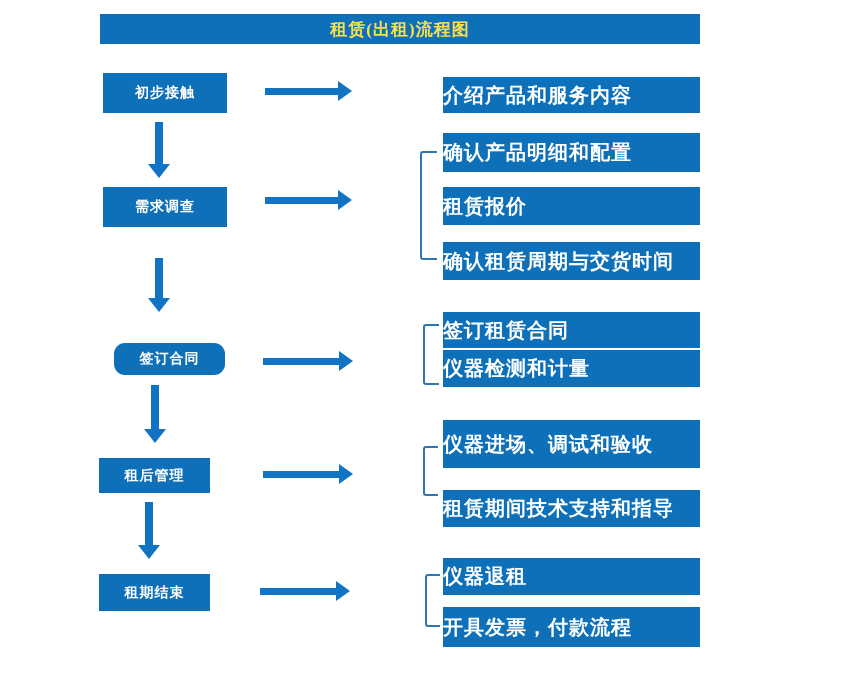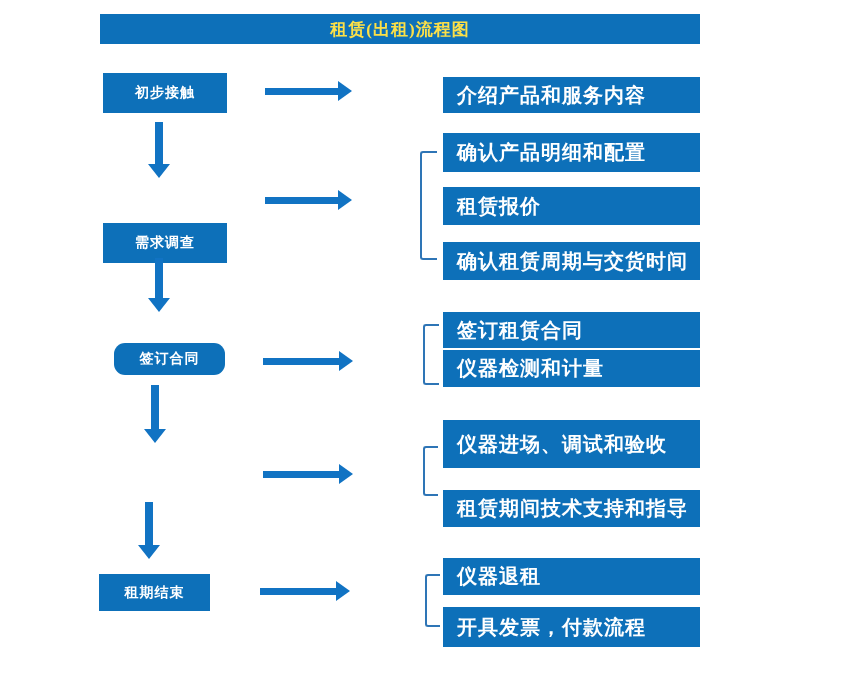--- a/index.html
+++ b/index.html
@@ -23,21 +23,21 @@
     background:var(--box_blue,#0d70b9);
     color:#ffffff;font-size:14px;font-weight:bold;letter-spacing:1px;
     display:flex;align-items:center;justify-content:center;
     white-space:nowrap;
   }
   .out{
     position:absolute;left:443px;width:257px;
     background:var(--box_blue,#0d70b9);
     color:#ffffff;font-size:20px;font-weight:bold;letter-spacing:1px;
     display:flex;align-items:center;
-    padding-left:14px;box-sizing:border-box;
+    box-sizing:border-box;
     white-space:nowrap;
   }
   
   .harrow{position:absolute;height:21px;}
   .harrow .shaft{
     position:absolute;left:0;top:7px;height:7px;
     width:calc(100% - 14px);
     background:var(--arrow_blue,#1173c3);
   }
   .harrow .head{
@@ -72,22 +72,23 @@
 </head>
 <body>
 
 <div class="canvas">
 
   <div class="title-bar">
     <span>租赁(出租)流程图</span>
   </div>
 
   <div class="step" style="left:103px;top:73px;width:124px;height:40px;">初步接触</div>
-  <div class="step" style="left:103px;top:187px;width:124px;height:40px;margin-top:36px;">需求调查</div>
+  <div class="step" style="left:103px;top:187px;width:124px;height:40px;">需求调查</div>
   <div class="step" style="left:114px;top:343px;width:111px;height:32px;border-radius:11px;">签订合同</div>
+  <div class="step" style="left:99px;top:458px;width:111px;height:35px;">租后管理</div>
   <div class="step" style="left:99px;top:574px;width:111px;height:37px;">租期结束</div>
 
   <div class="varrow" style="left:148px;top:122px;height:56px;">
     <div class="shaft"></div>
     <div class="head"></div>
   </div>
   <div class="varrow" style="left:148px;top:258px;height:54px;">
     <div class="shaft"></div>
     <div class="head"></div>
   </div>

